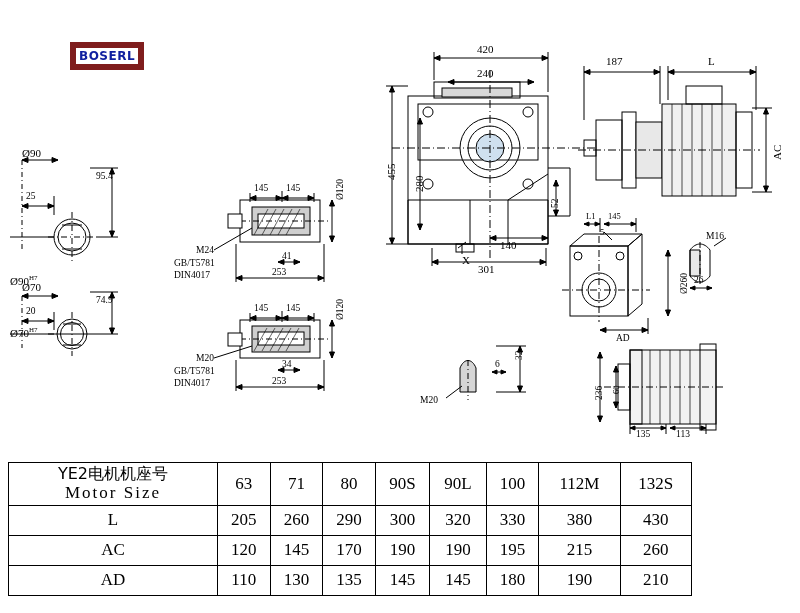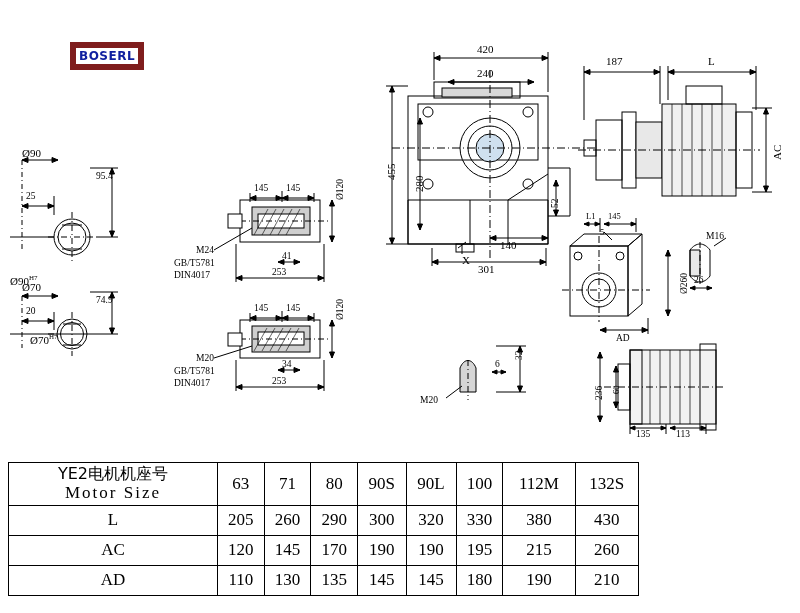--- a/index.html
+++ b/index.html
@@ -67,21 +67,21 @@
   }
   
   .tbl-wrap {
     position: absolute;
     left: 8px;
     top: 462px;
     width: 784px;
   }
   table.spec {
     border-collapse: collapse;
-    width: 631px;
+    width: 684px;
     font-family: "Liberation Serif", serif;
     font-size: 17px;
     text-align: center;
   }
   table.spec td, table.spec th {
     border: 1px solid #000;
     padding: 2px 0;
     height: 25px;
     font-weight: normal;
   }
@@ -444,21 +444,21 @@
     </svg>
 
     
     <div class="lbl" style="left:22px;top:148px;">Ø90</div>
     <div class="lbl sm" style="left:26px;top:192px;">25</div>
     <div class="lbl sm" style="left:96px;top:172px;">95.4</div>
     <div class="lbl" style="left:10px;top:230px;margin-top:45px;"><span>Ø90</span><sup style="font-size:7px;">H7</sup></div>
     <div class="lbl" style="left:22px;top:282px;">Ø70</div>
     <div class="lbl sm" style="left:26px;top:307px;">20</div>
     <div class="lbl sm" style="left:96px;top:296px;">74.9</div>
-    <div class="lbl" style="left:10px;top:334px;margin-left:20px;"><span>Ø70</span><sup style="font-size:7px;">H7</sup></div>
+    <div class="lbl" style="left:10px;top:327px;"><span>Ø70</span><sup style="font-size:7px;">H7</sup></div>
 
     <div class="lbl sm" style="left:254px;top:184px;">145</div>
     <div class="lbl sm" style="left:286px;top:184px;">145</div>
     <div class="lbl sm vert" style="left:336px;top:200px;">Ø120</div>
     <div class="lbl sm" style="left:196px;top:246px;">M24</div>
     <div class="lbl sm" style="left:174px;top:259px;">GB/T5781</div>
     <div class="lbl sm" style="left:174px;top:271px;">DIN4017</div>
     <div class="lbl sm" style="left:282px;top:252px;">41</div>
     <div class="lbl sm" style="left:272px;top:268px;">253</div>
 

